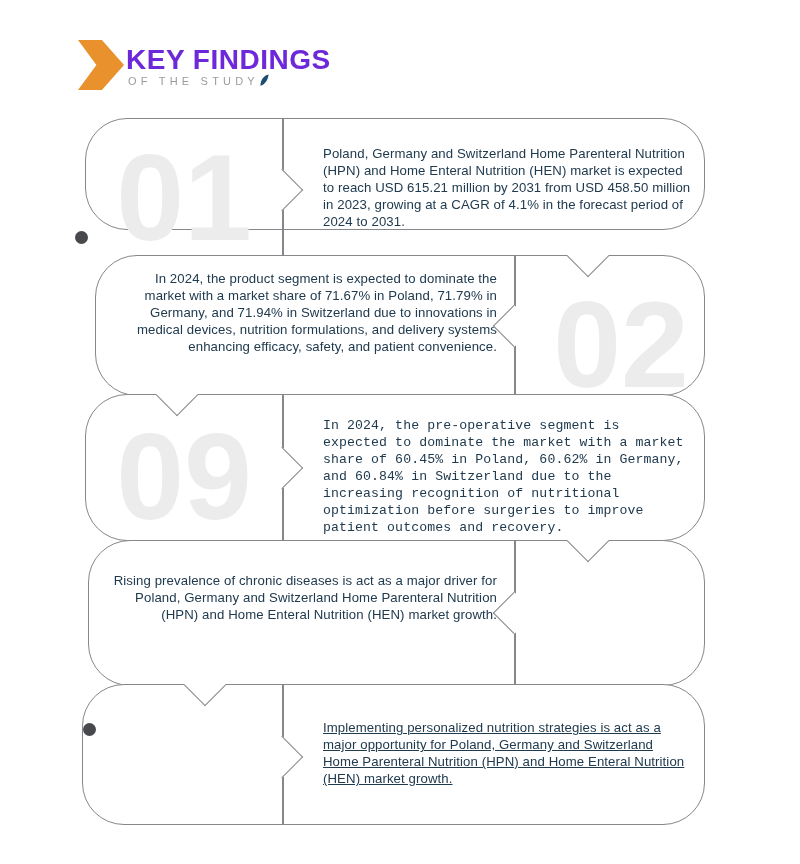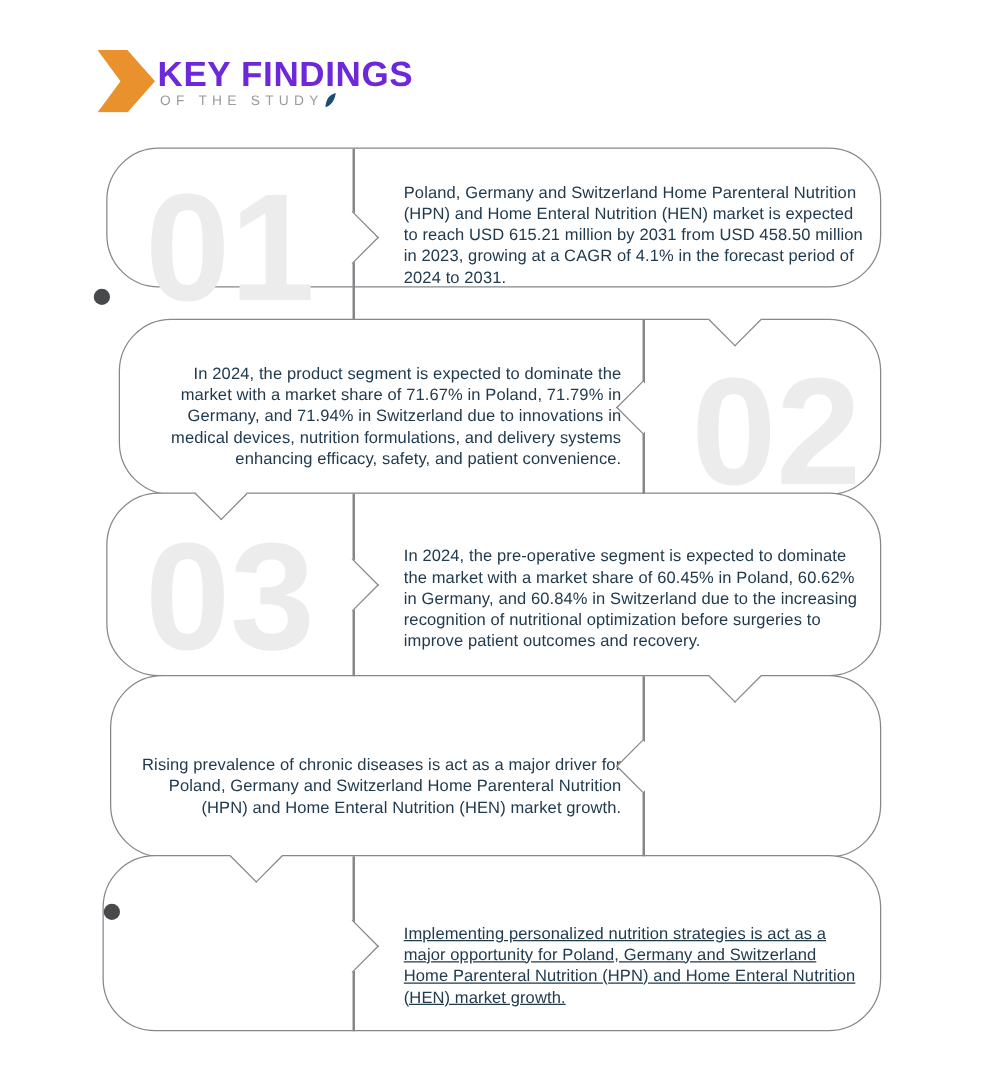--- a/index.html
+++ b/index.html
@@ -40,27 +40,27 @@
     transform:translate(-50%,-50%); white-space:nowrap;
   }
   .n1 { left:98px;  top:79px;  }
   .n2 { left:525px; top:89px;  }
   .n3 { left:98px;  top:82px;  }
   .n4 { left:532px; top:87px;  }
   .n5 { left:101px; top:80px;  }
 
   .btext {
     position:absolute; top:0; bottom:0; z-index:4;
-    display:flex; align-items:center;
+    display:flex; 
     font-size:13.2px; line-height:17px; color:#203A4E; letter-spacing:0.1px;
   }
   .btext .inner { width:100%; }
   .t1 { left:237px; width:368px; padding-top:26px; }
   .t2 { left:17px;  width:384px; padding-top:14px; text-align:right; }
-  .t3 { left:237px; width:368px; padding-top:22px; }
+  .t3 { left:237px; width:368px; padding-top:22px;font-family:Liberation Mono, monospace; }
   .t4 { left:15px;  width:393px; padding-top:31px; text-align:right; }
   .t5 { left:240px; width:368px; padding-top:34px;text-decoration:underline; }
 
   
   .divider { position:absolute; width:1.6px; background:#85878A; z-index:2; }
   .d1 { left:282px; top:119px; height:137px; }
   .d2 { left:514px; top:256px; height:139px; }
   .d3 { left:282px; top:395px; height:146px; }
   .d4 { left:514px; top:541px; height:144px; }
   .d5 { left:282px; top:685px; height:140px; }
@@ -119,21 +119,21 @@
   </div>
 
   <div class="bubble b2">
     <div class="big-num n2">02</div>
     <div class="btext t2">
       <div class="inner">In 2024, the product segment is expected to dominate the market with a market share of 71.67% in Poland, 71.79% in Germany, and 71.94% in Switzerland due to innovations in medical devices, nutrition formulations, and delivery systems enhancing efficacy, safety, and patient convenience.</div>
     </div>
   </div>
 
   <div class="bubble b3">
-    <div class="big-num n3">03</div>
+    <div class="big-num n3">09</div>
     <div class="btext t3">
       <div class="inner">In 2024, the pre-operative segment is expected to dominate the market with a market share of 60.45% in Poland, 60.62% in Germany, and 60.84% in Switzerland due to the increasing recognition of nutritional optimization before surgeries to improve patient outcomes and recovery.</div>
     </div>
   </div>
 
   <div class="bubble b4">
     <div class="btext t4">
       <div class="inner">Rising prevalence of chronic diseases is act as a major driver for Poland, Germany and Switzerland Home Parenteral Nutrition (HPN) and Home Enteral Nutrition (HEN) market growth.</div>
     </div>
   </div>

